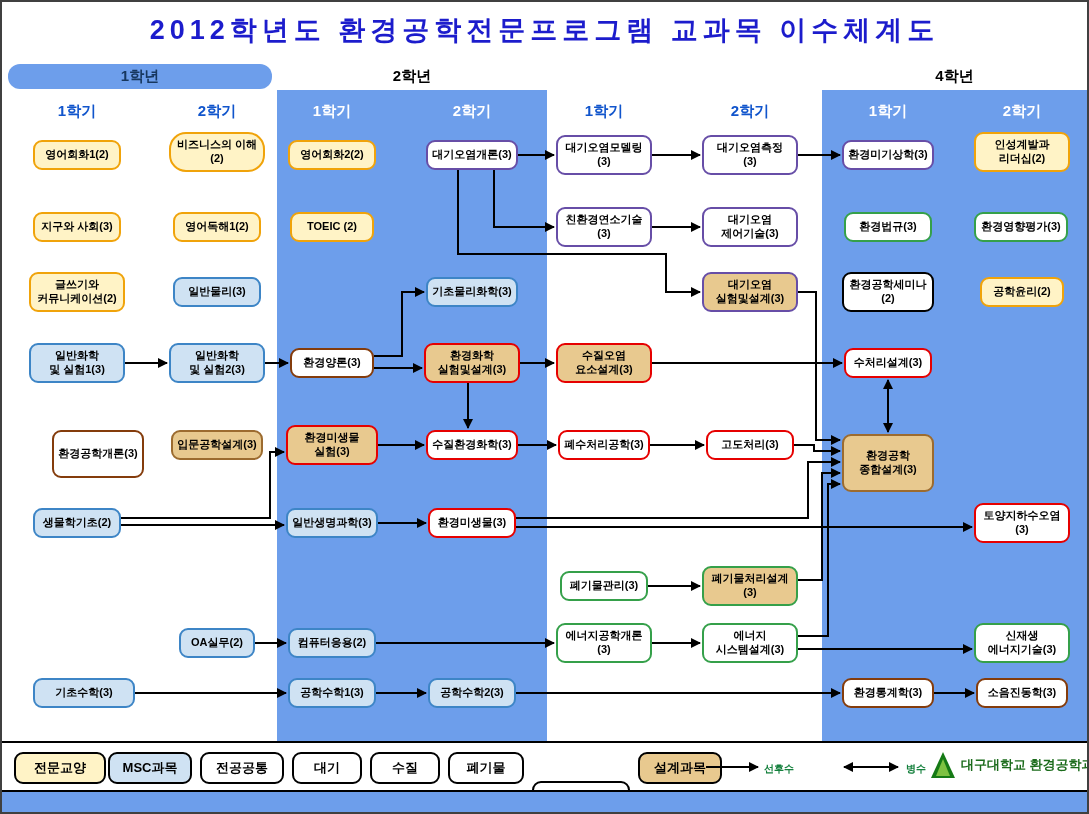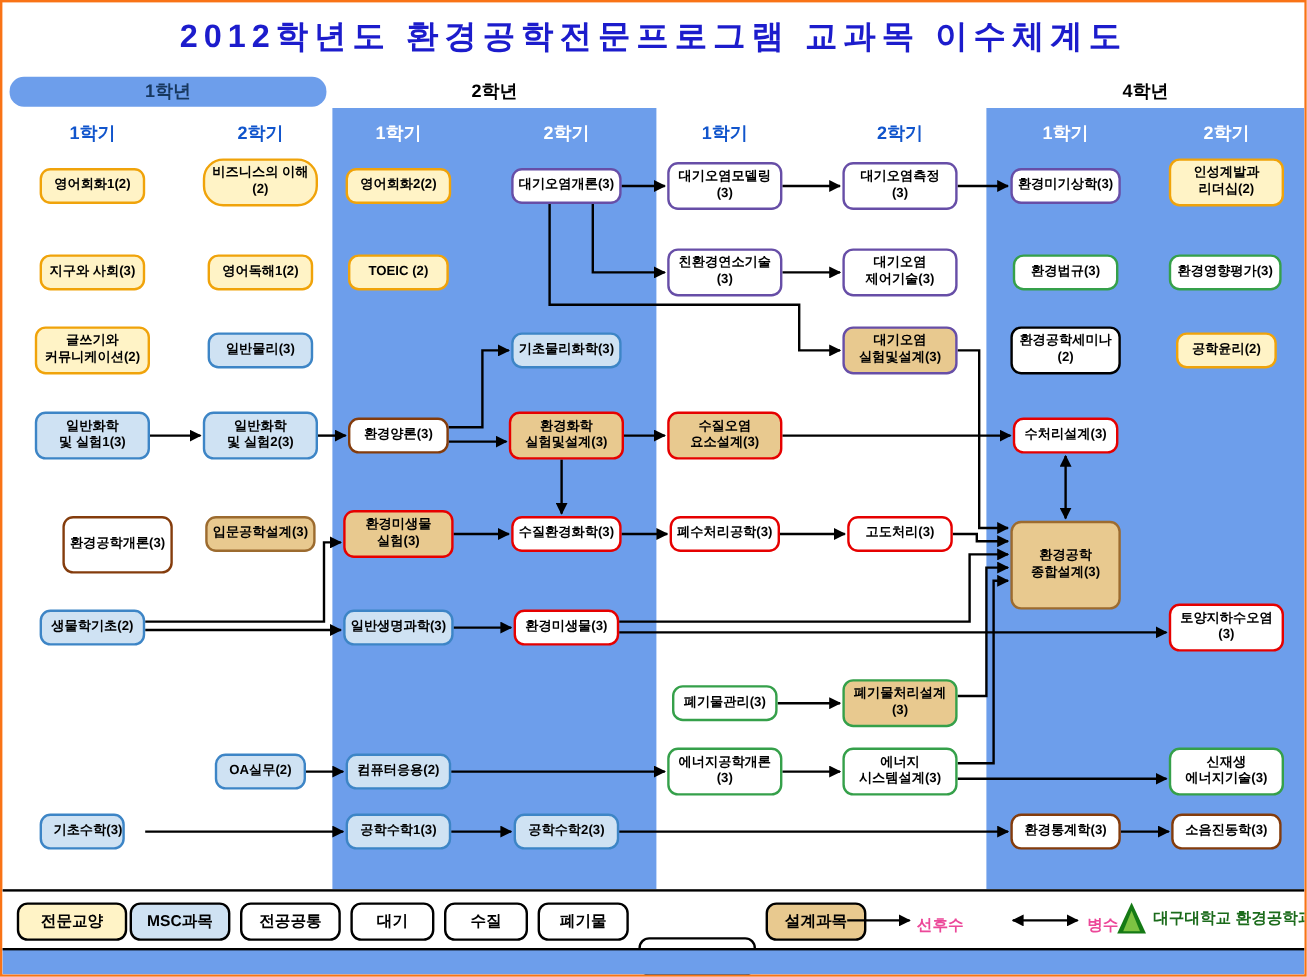--- a/index.html
+++ b/index.html
@@ -1,18 +1,18 @@
 <!DOCTYPE html>
 <html style="--column_blue: #6d9eeb; --title_blue: #1c1ccc; --semester_blue: #1155cc; --year_text_navy: #17375e; --liberal_fill: #fff3c6; --liberal_border: #f0a30a; --msc_fill: #cfe2f3; --msc_border: #3d85c6; --common_border: #843c0c; --air_border: #674ea7; --water_border: #e60000; --waste_border: #35a04a; --eia_border: #000000; --design_fill: #e8c98f; --design_border: #9c6b2f; --logo_green: #1b6b1b;"><head>
 <meta charset="utf-8">
 <style>
   html,body{margin:0;padding:0;background:#e8e8e8;}
   .page{
     position:relative; width:1089px; height:814px; box-sizing:border-box;
-    background:#fff; border:2px solid #f97316; overflow:hidden;
+    background:#fff; border:2px solid #404040; overflow:hidden;
     font-family:"Liberation Sans", sans-serif;
   }
   .title{
     position:absolute; top:10px; left:0; width:100%; text-align:center;
     font-size:27px; font-weight:bold; letter-spacing:5px; color:var(--title_blue);
     z-index:3;
   }
   .bg-col{position:absolute; top:88px; height:651px; background:var(--column_blue); z-index:0;}
   .bg-y2{left:275px; width:270px;}
   .bg-y4{left:820px; width:265px;}
@@ -52,21 +52,21 @@
   .legend-band{
     position:absolute; left:0; top:739px; width:100%; height:49px; box-sizing:border-box;
     border-top:2px solid #000; background:#fff; z-index:1;
   }
   .legend-box{
     position:absolute; top:9px; height:32px; box-sizing:border-box;
     border:2px solid #000; border-radius:9px;
     display:flex; align-items:center; justify-content:center;
     font-size:13px; font-weight:bold; color:#000;
   }
-  .legend-text{position:absolute; top:19px; font-size:13px; font-weight:bold; color:#ec4899;}
+  .legend-text{position:absolute; top:19px; font-size:10px; font-weight:bold; color:#15803d;}
   .logo{position:absolute; left:928px; top:8px; display:flex; align-items:center; gap:5px;}
   .logo-text{font-size:13px; font-weight:bold; color:var(--logo_green); white-space:nowrap;}
   .bottom-strip{
     position:absolute; left:0; top:788px; width:100%; height:22px;
     background:var(--column_blue); border-top:2px solid #000; box-sizing:border-box; z-index:1;
   }
 </style>
 </head>
 <body>
 
@@ -166,21 +166,21 @@
     <div class="course cat-msc" style="left: 27px; top: 341px; width: 96px; height: 40px;">
       <div>일반화학</div>
       <div>및 실험1(3)</div>
     </div>
     <div class="course cat-common" style="left: 29px; top: 428px; width: 92px; height: 48px; margin-left: 21px;">
       <div>환경공학개론(3)</div>
     </div>
     <div class="course cat-msc" style="left: 31px; top: 506px; width: 88px; height: 30px;">
       <div>생물학기초(2)</div>
     </div>
-    <div class="course cat-msc" style="left: 31px; top: 676px; width: 71px; height: 30px; align-items: flex-end;">
+    <div class="course cat-msc" style="left: 31px; top: 676px; width: 102px; height: 30px;">
       <div>기초수학(3)</div>
     </div>
     <div class="course cat-liberal" style="left: 167px; top: 130px; width: 96px; height: 40px; border-radius: 17px;">
       <div>비즈니스의 이해</div>
       <div>(2)</div>
     </div>
     <div class="course cat-liberal" style="left: 171px; top: 210px; width: 88px; height: 30px;">
       <div>영어독해1(2)</div>
     </div>
     <div class="course cat-msc" style="left: 171px; top: 275px; width: 88px; height: 30px;">
@@ -288,21 +288,21 @@
     <div class="course cat-waste" style="left: 842px; top: 210px; width: 88px; height: 30px;">
       <div>환경법규(3)</div>
     </div>
     <div class="course cat-eia" style="left: 840px; top: 270px; width: 92px; height: 40px;">
       <div>환경공학세미나</div>
       <div>(2)</div>
     </div>
     <div class="course cat-water" style="left: 842px; top: 346px; width: 88px; height: 30px;">
       <div>수처리설계(3)</div>
     </div>
-    <div class="course cat-design" style="left: 840px; top: 432px; width: 92px; height: 74px;">
+    <div class="course cat-design" style="left: 840px; top: 432px; width: 92px; height: 58px;">
       <div>환경공학</div>
       <div>종합설계(3)</div>
     </div>
     <div class="course cat-common" style="left: 840px; top: 676px; width: 92px; height: 30px;">
       <div>환경통계학(3)</div>
     </div>
     <div class="course cat-liberal" style="left: 972px; top: 130px; width: 96px; height: 40px;">
       <div>인성계발과</div>
       <div>리더십(2)</div>
     </div>

